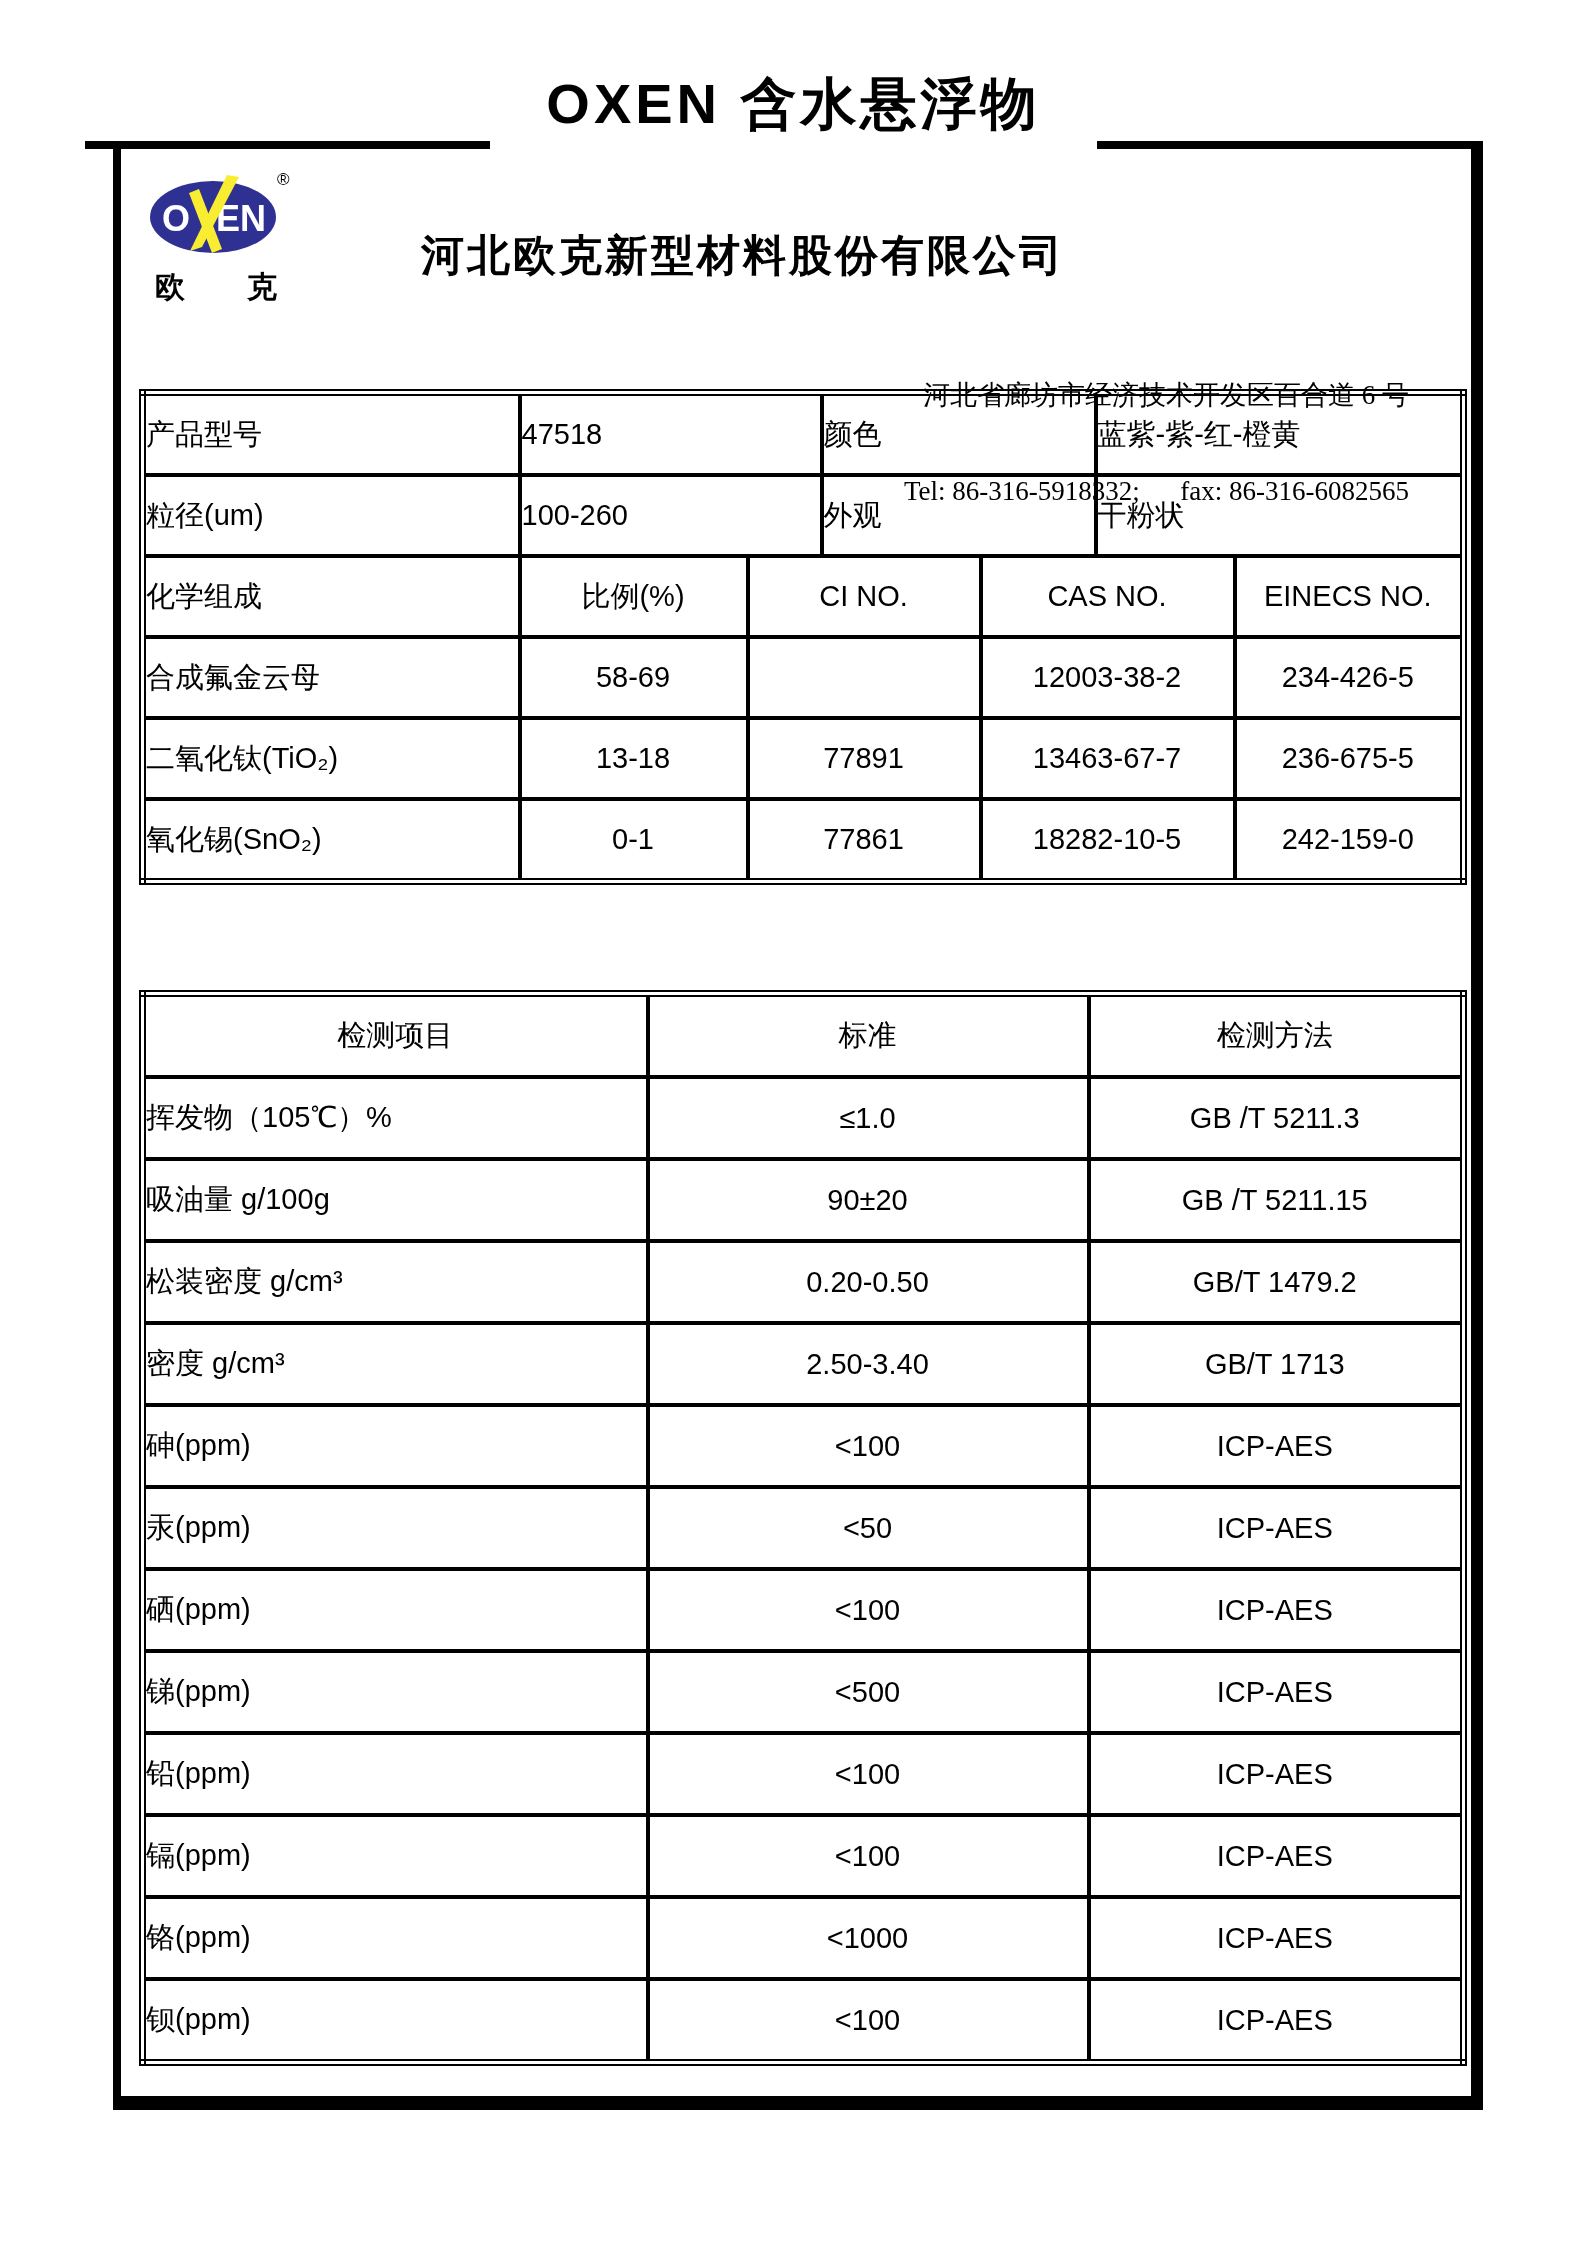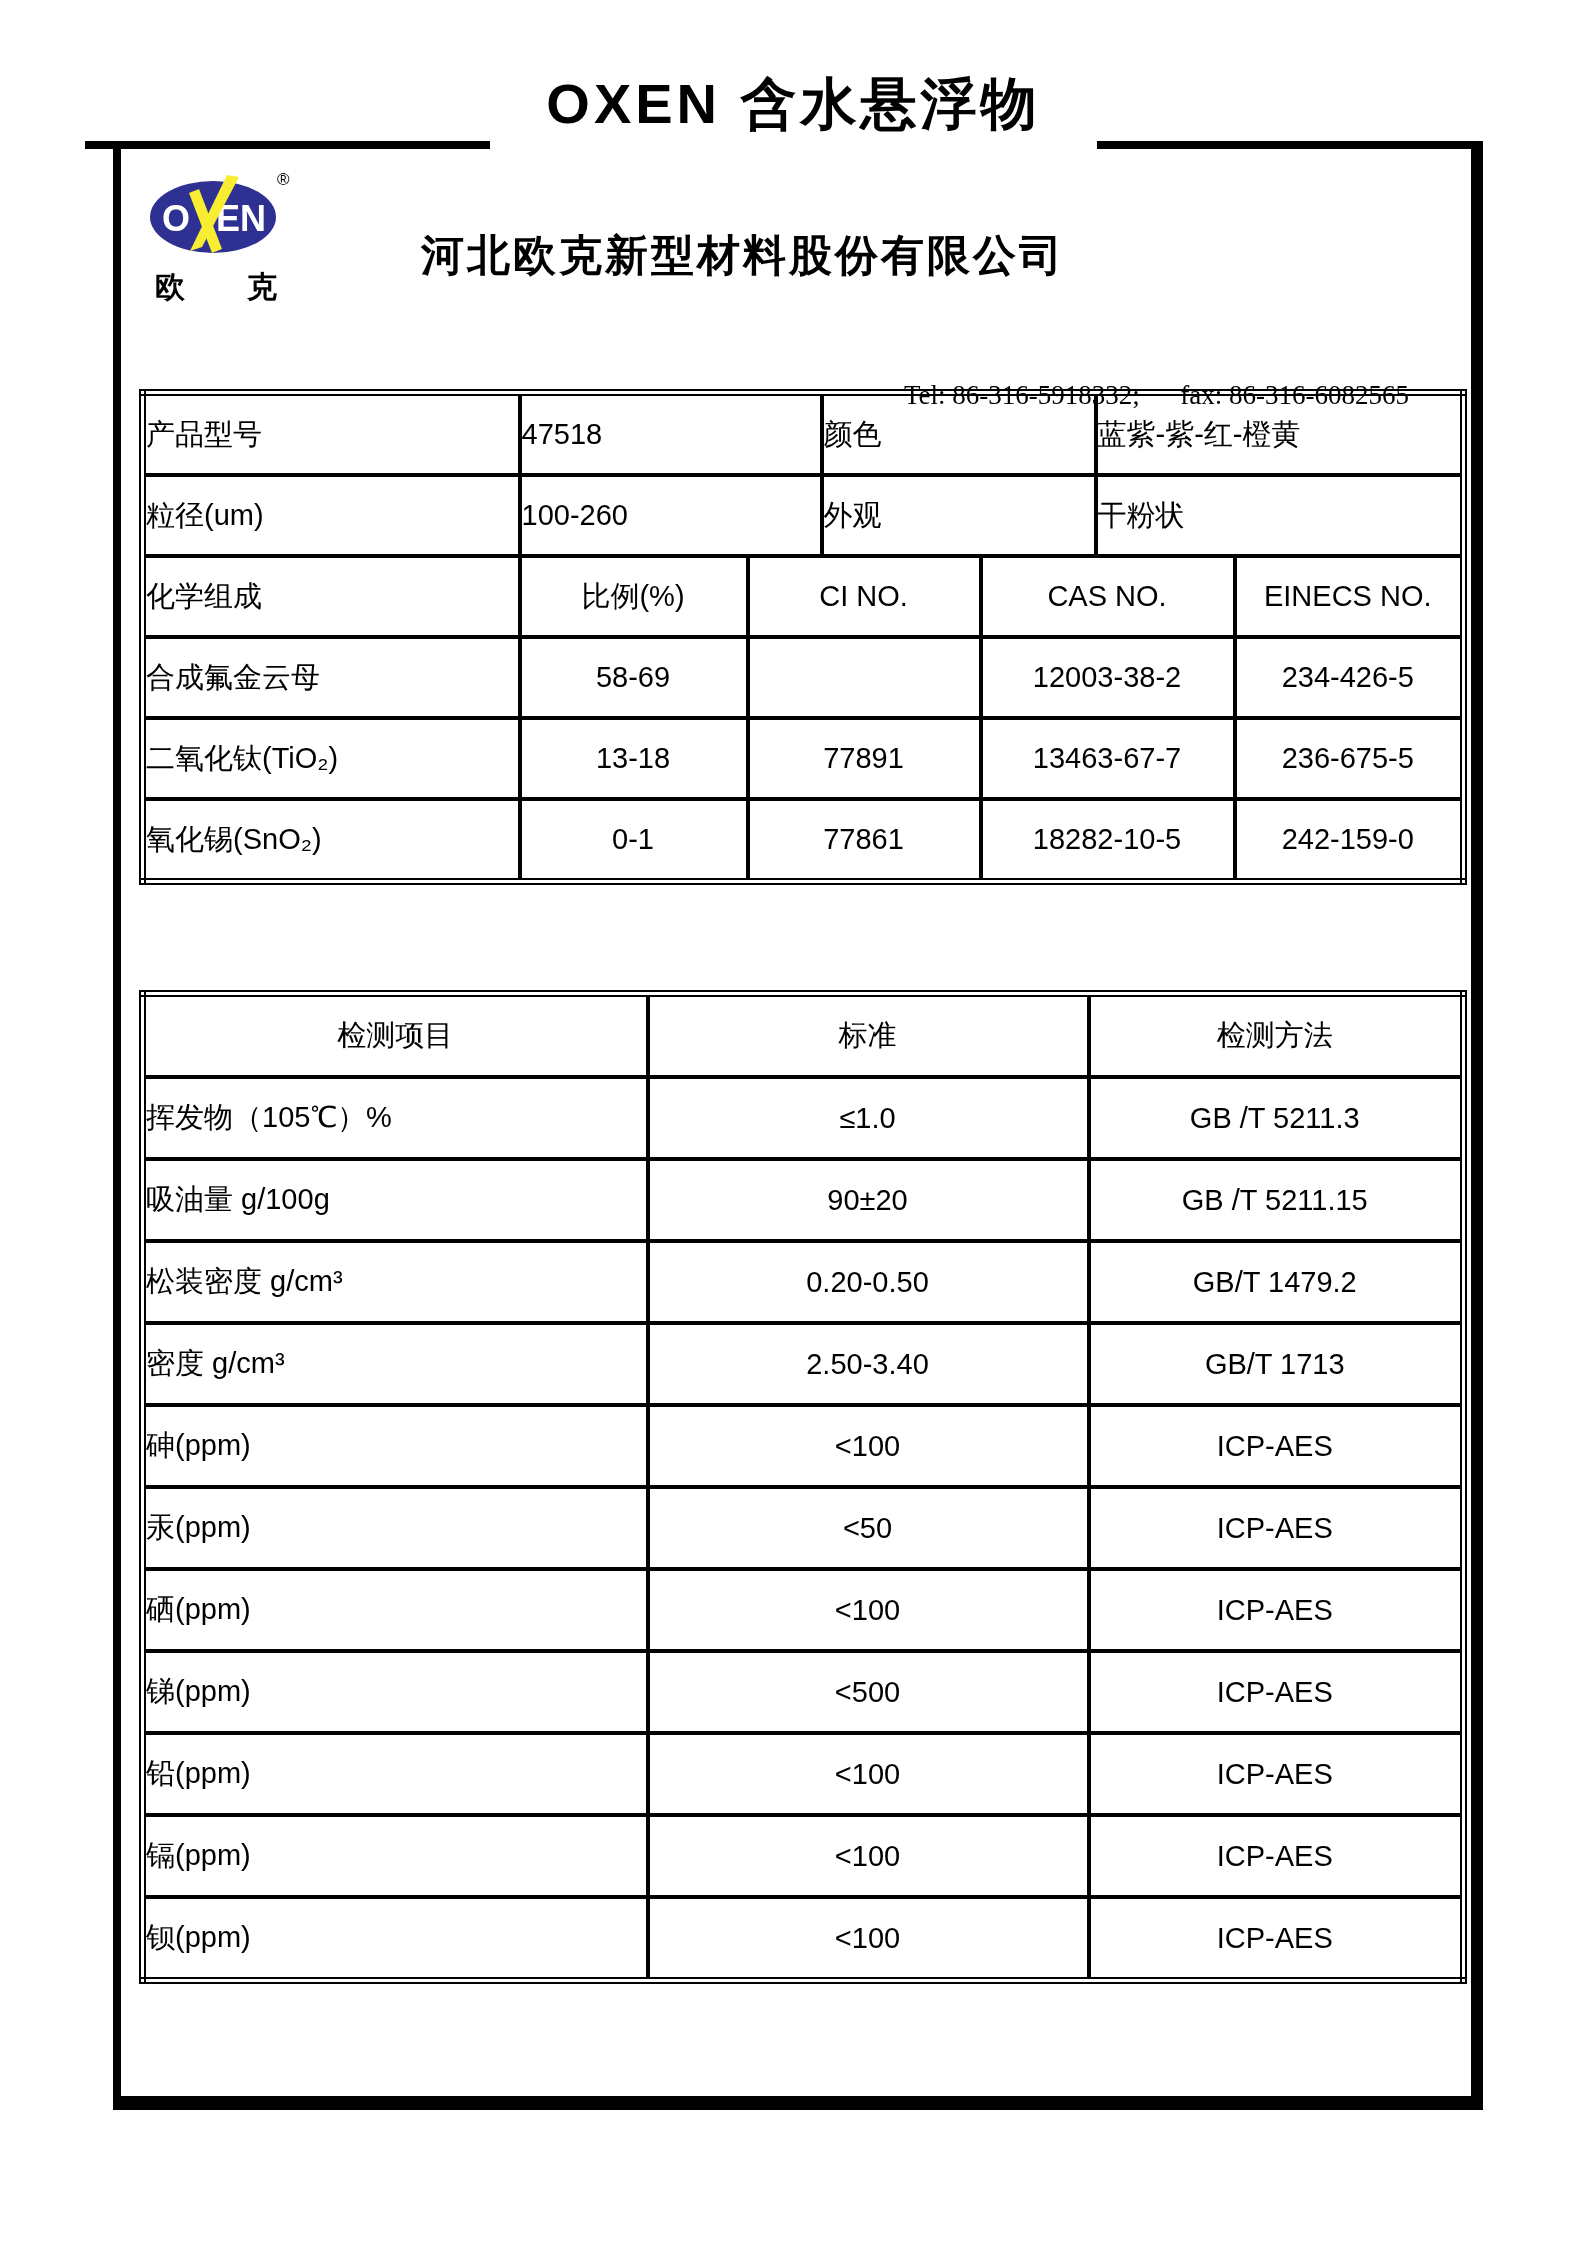--- a/index.html
+++ b/index.html
@@ -113,20 +113,21 @@
       </svg>
       <div class="logo-cn">
         <span>欧</span>
         <span>克</span>
       </div>
     </div>
 
     <div class="company">河北欧克新型材料股份有限公司</div>
 
     <div class="addr">
+      <div>河北省廊坊市经济技术开发区百合道 6 号</div>
       <div>Tel: 86-316-5918332;      fax: 86-316-6082565</div>
     </div>
 
     <table class="sheet" id="product-table">
       <colgroup>
         <col style="width:377px">
           <col style="width:228px">
           <col style="width:74px">
         <col style="width:159px">
           <col style="width:115px">
@@ -233,20 +234,25 @@
             <td class="left">铅(ppm)</td>
             <td class="center">&lt;100</td>
             <td class="center">ICP-AES</td>
           </tr>
           <tr>
             <td class="left">镉(ppm)</td>
             <td class="center">&lt;100</td>
             <td class="center">ICP-AES</td>
           </tr>
           <tr>
+            <td class="left">铬(ppm)</td>
+            <td class="center">&lt;1000</td>
+            <td class="center">ICP-AES</td>
+          </tr>
+          <tr>
             <td class="left">钡(ppm)</td>
             <td class="center">&lt;100</td>
             <td class="center">ICP-AES</td>
           </tr>
         </tbody>
     </table>
 
   </div>
 </div>
 

